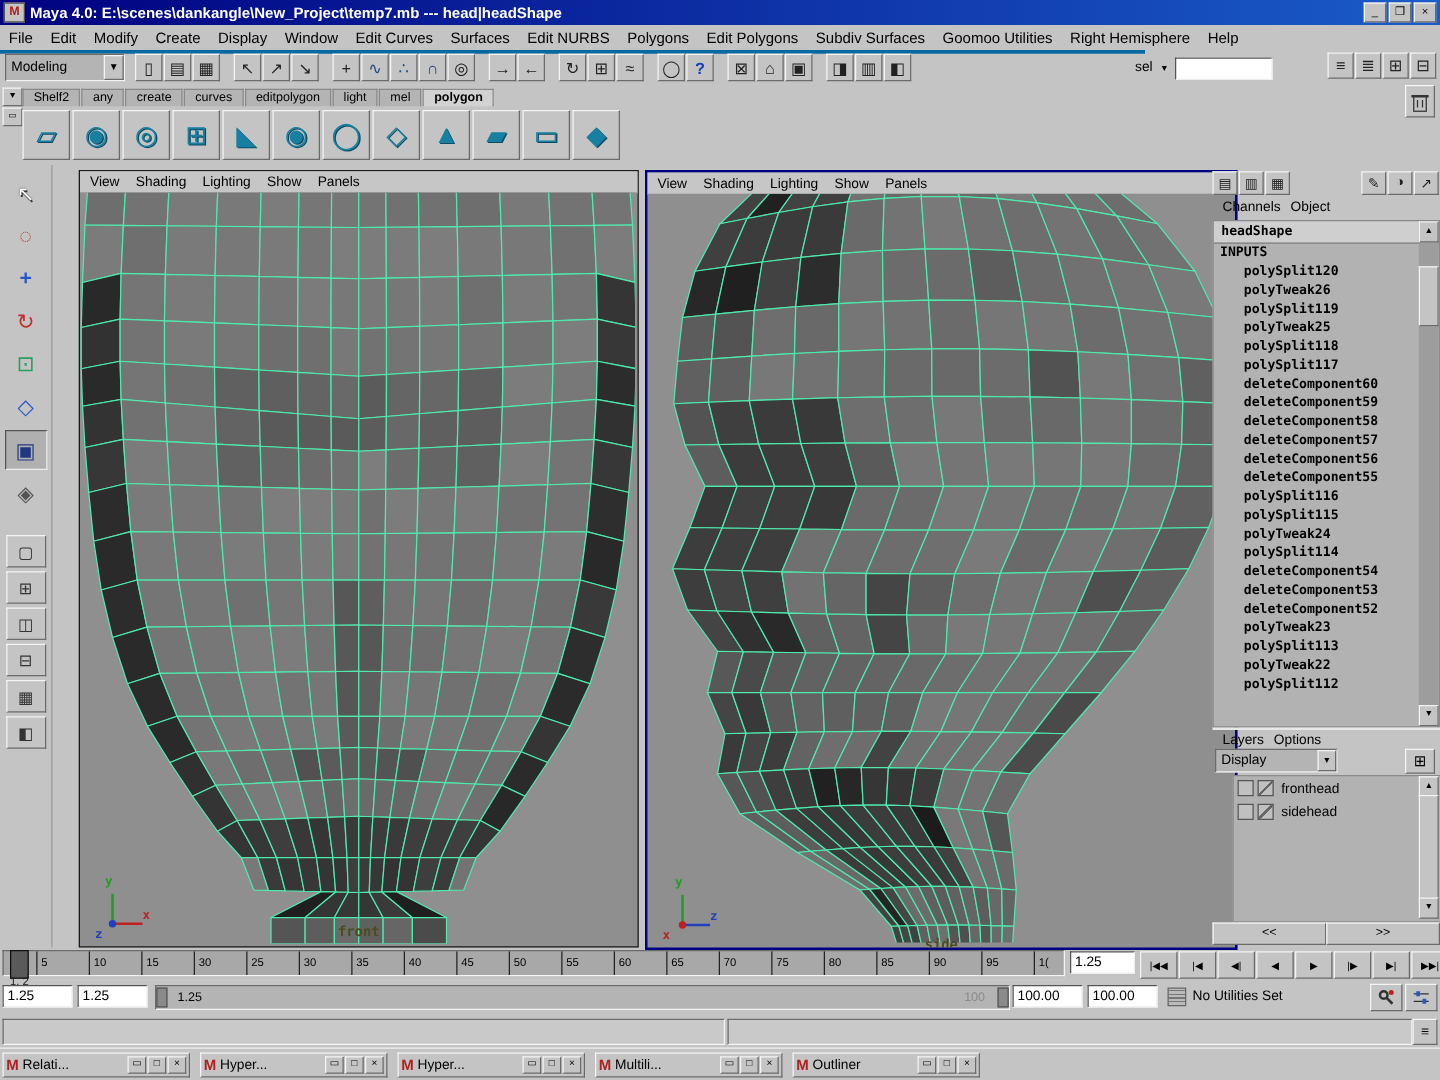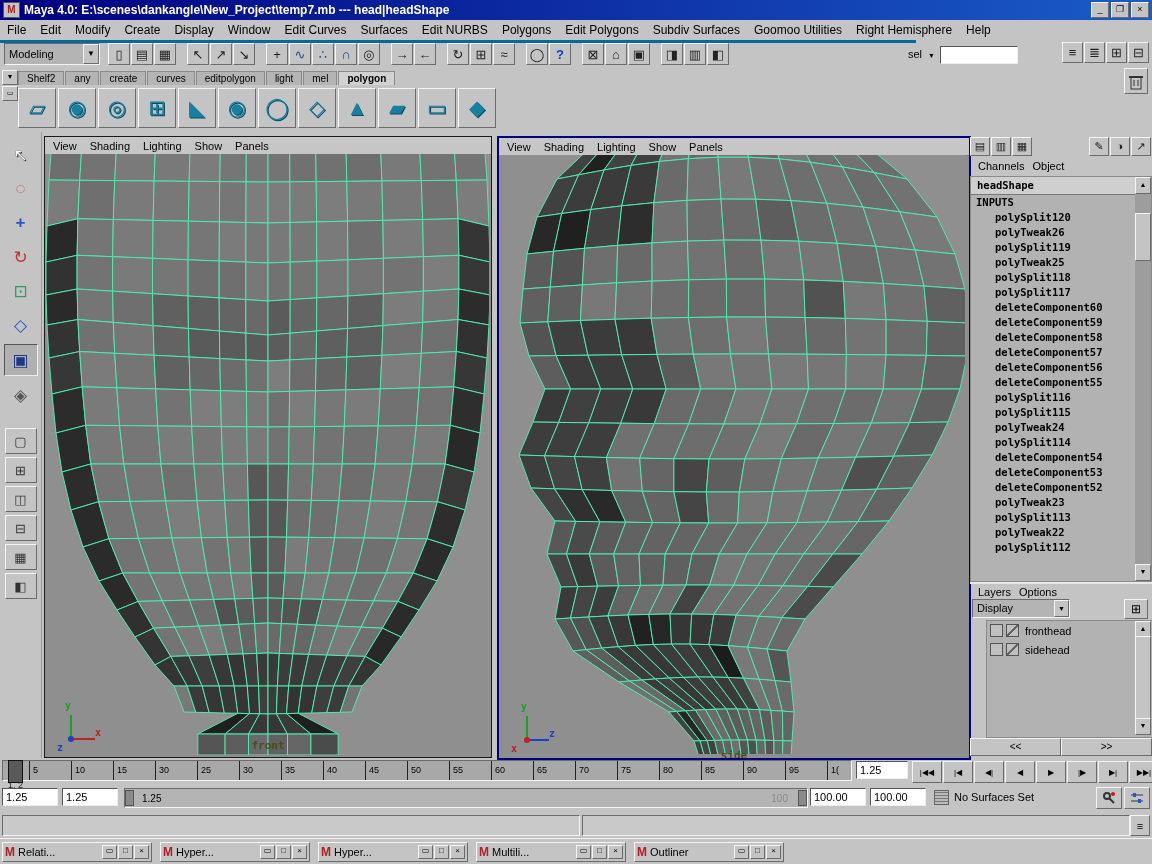--- a/index.html
+++ b/index.html
@@ -69,21 +69,21 @@
   .tool:nth-child(4){color:#c03030;}
   .tool:nth-child(5){color:#28a060;}
   .tool:nth-child(6){color:#2858c8;}
   .tool:nth-child(7){color:#203880;border:1px solid;border-color:#555 #eee #eee #555;background:#b0b0b0;}
   .tool:nth-child(8){color:#555;}
   #layoutbtns{display:flex;flex-direction:column;align-items:center;margin-top:14px;}
   .layoutbtn{width:30px;height:24px;display:flex;align-items:center;justify-content:center;
              font-size:13px;color:#333;margin-bottom:3px;}
 
   
-  .viewport{position:absolute;background:#8f8f8f;}
+  .viewport{position:absolute;background:#8f8f8f;margin-left:19px;}
   #vpA{left:44px;top:136px;width:446px;height:620px;border:1px solid #1a1a1a;}
   #vpB{left:497px;top:136px;width:470px;height:620px;border:2px solid #000080;}
   .vpmenu{height:17px;background:#c6c6c6;border-bottom:1px solid #808080;display:flex;
           align-items:center;padding-left:8px;}
   .vpmenu span{margin-right:13px;font-size:11px;}
   .vpcanvas{position:absolute;left:0;right:0;top:17px;bottom:0;overflow:hidden;}
   .vpcanvas svg{display:block;}
   .vplabel{position:absolute;bottom:5px;width:100%;text-align:center;
            font-family:"DejaVu Sans Mono",monospace;font-weight:bold;font-size:11px;color:#4c4c1e;}
   .vplabel.clipped{bottom:-4px;}
@@ -978,21 +978,21 @@
     <div id="rangebar" class="sunken">
       <span class="handle"></span>
       <span class="bartext">1.25</span>
       <span class="bartext-end">100</span>
       <span class="handle"></span>
     </div>
     <div class="rfield field" style="left:810px;width:56px;">100.00</div>
     <div class="rfield field" style="left:870px;width:56px;">100.00</div>
     <div id="charset">
       <span class="csicon"></span>
-      <span>No Surfaces Set</span>
+      <span>No Utilities Set</span>
     </div>
     <div class="rbtn raised" style="left:1096px;">
       <svg width="14" height="14">
         <circle cx="5" cy="5" r="3" fill="none" stroke="#333" stroke-width="2"></circle>
         <line x1="7" y1="7" x2="12" y2="12" stroke="#333" stroke-width="2"></line>
         <circle cx="11" cy="3" r="2" fill="#c02020"></circle>
       </svg>
     </div>
     <div class="rbtn raised" style="left:1124px;">
       <svg width="14" height="14">

